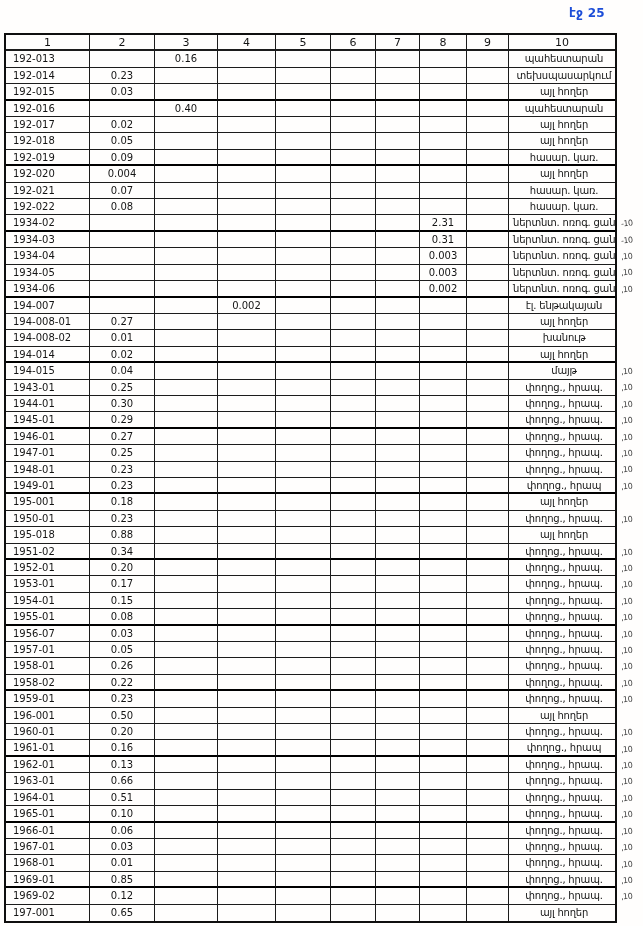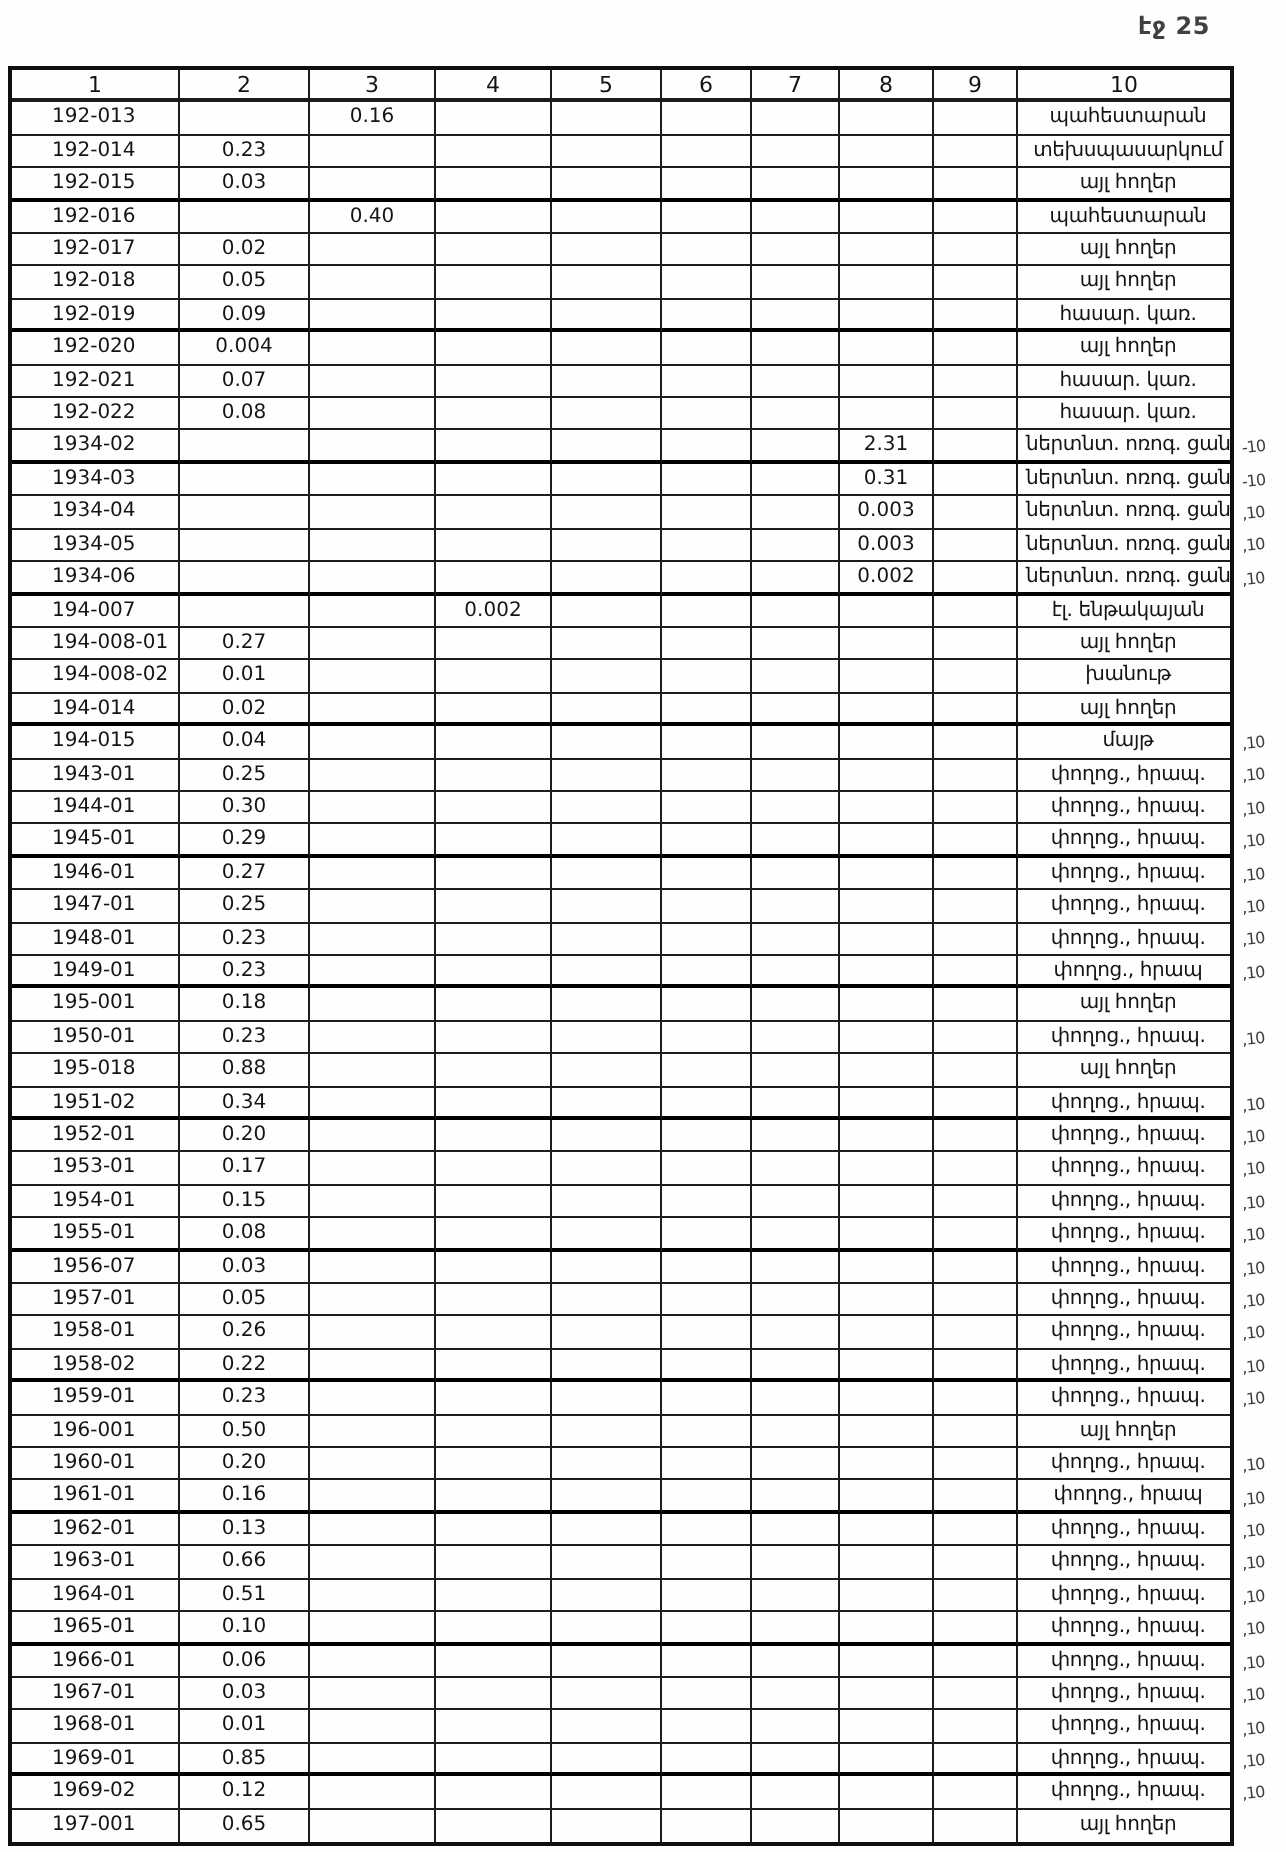--- a/index.html
+++ b/index.html
@@ -3,42 +3,42 @@
 <meta charset="utf-8">
 <style>
   html,body{margin:0;padding:0;background:#e8e8e8;}
   .page{
     position:relative;width:643px;height:926px;background:#fffefd;
     font-family:"DejaVu Sans","Liberation Sans",sans-serif;color:#161616;
     overflow:hidden;
   }
   .page-number{
     position:absolute;top:6px;right:38px;font-size:12px;font-weight:bold;
-    letter-spacing:.3px;color:#404040;
+    letter-spacing:.3px;color:#1d4ed8;
   }
   .tbl{
     position:absolute;left:4px;top:33px;
     display:grid;
     grid-template-columns:84px 65px 63px 58px 55px 45px 44px 47px 42px 106px;
     grid-auto-rows:16.42px;
     border:2px solid #0f0f0f;
     background:#fffefd;
   }
   .c{
     border-right:1px solid #1c1c1c;
     border-bottom:1px solid #1c1c1c;
     font-size:10px;line-height:15px;
     white-space:nowrap;overflow:hidden;
     text-align:center;color:#141414;
   }
   .c.lastcol{border-right:none;}
   .c.h{
     font-size:11px;border-bottom-width:2px;font-weight:normal;
   }
-  .c.idcol{text-align:left;padding-left:20px;}
+  .c.idcol{text-align:left;padding-left:7px;}
   .c.usecol{text-align:center;padding-left:4px;letter-spacing:-0.2px;}
   .c.heavy{border-bottom-width:2px;border-bottom-color:#000;}
   .c.lastrow{border-bottom:none;}
   .marks{position:absolute;left:621px;top:33px;width:22px;}
   .mark{
     position:absolute;left:0;font-size:8px;color:#3c3c3c;
     transform:rotate(-6deg);letter-spacing:-0.5px;
   }
 </style>
 </head>

